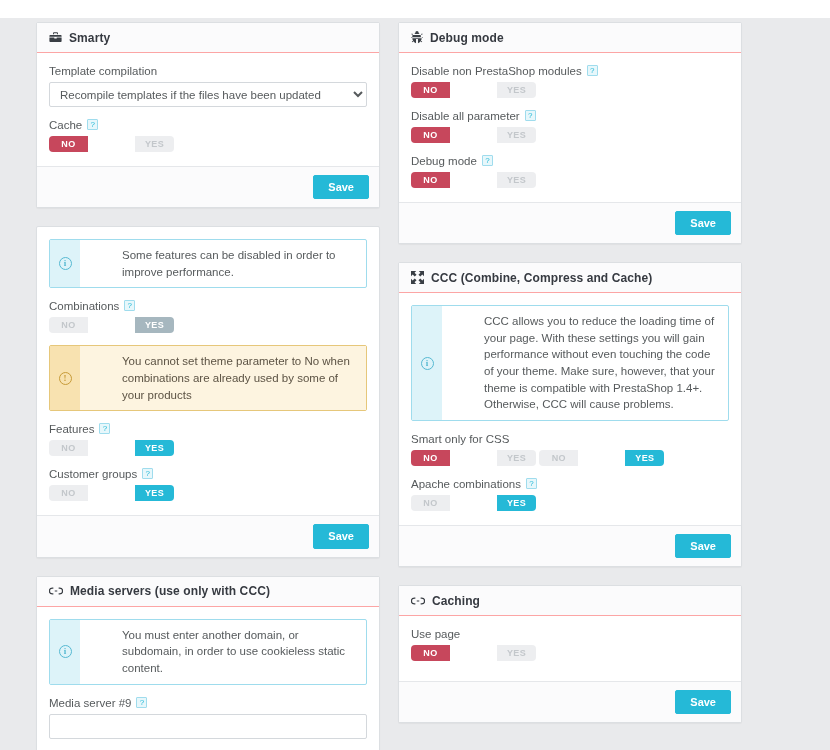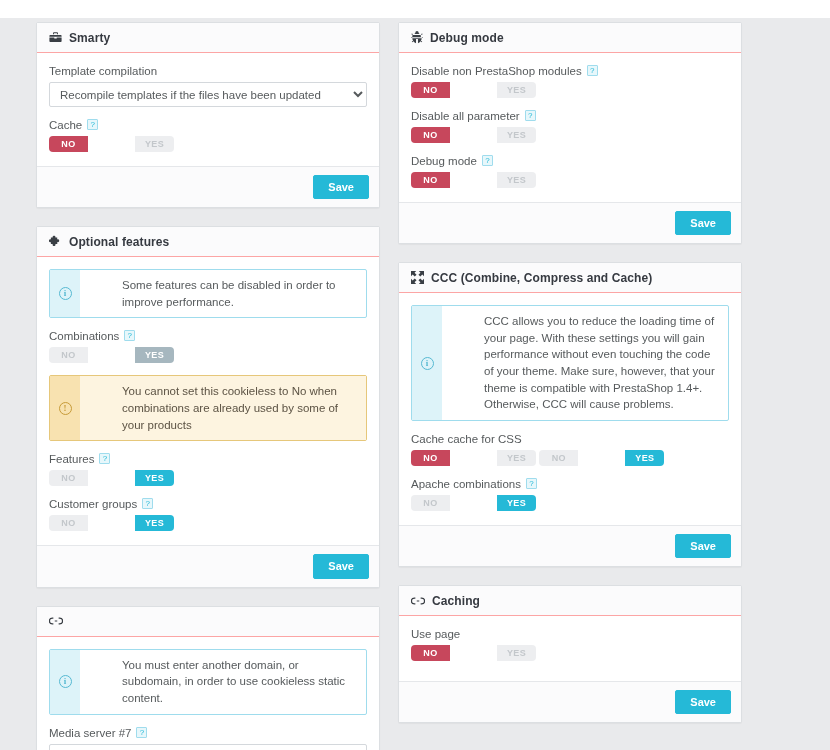--- a/index.html
+++ b/index.html
@@ -178,28 +178,20 @@
           <div class="sw on-no">NO</div>
           <div class="sw">YES</div>
         </div>
       </div>
       <div class="panel-foot">
         <button class="btn-save">Save</button>
       </div>
     </div>
 
     <div class="panel">
-      <div class="panel-head">
-        <span class="hicon">
-          <svg width="13" height="13" viewBox="0 0 16 16">
-              <path fill="currentColor" d="M6.2.8c1 0 1.8.7 1.8 1.6 0 .3-.1.5-.2.7h2.3v2.4c.2-.1.5-.2.8-.2 1 0 1.7.8 1.7 1.8S11.9 8.9 11 8.9c-.3 0-.6-.1-.8-.2v2.4H7.8c.1.2.2.5.2.8 0 .9-.8 1.6-1.8 1.6s-1.8-.7-1.8-1.6c0-.3.1-.6.2-.8H2.3V8.6c-.2.2-.5.3-.8.3-1 0-1.7-.8-1.7-1.8s.7-1.8 1.7-1.8c.3 0 .6.1.8.3V3.1h2.3c-.1-.2-.2-.4-.2-.7C4.4 1.5 5.2.8 6.2.8z"></path>
-            </svg>
-        </span>
-        <span>Optional features</span>
-      </div>
       <div class="panel-body">
         <div class="alert">
           <div class="aicon">
               <span class="ring">i</span>
             </div>
           <div class="atext">Some features can be disabled in order to improve performance.</div>
         </div>
 
         <div class="field-label">
           <span>Combinations</span>
@@ -207,21 +199,21 @@
         </div>
         <div class="switch">
           <div class="sw">NO</div>
           <div class="sw on-yes-muted">YES</div>
         </div>
 
         <div class="alert warn" style="margin-top:12px;">
           <div class="aicon">
               <span class="ring">!</span>
             </div>
-          <div class="atext">You cannot set this cookieless to No when combinations are already used by some of your products</div>
+          <div class="atext">You cannot set theme parameter to No when combinations are already used by some of your products</div>
         </div>
 
         <div class="field-label">
           <span>Features</span>
           <span class="help-badge">?</span>
         </div>
         <div class="switch">
           <div class="sw">NO</div>
           <div class="sw on-yes">YES</div>
         </div>
@@ -240,31 +232,32 @@
       </div>
     </div>
 
     <div class="panel">
       <div class="panel-head">
         <span class="hicon">
           <svg width="14" height="12" viewBox="0 0 18 12">
               <path fill="none" stroke="currentColor" stroke-width="1.6" d="M7.4 6H10.6M5.6 2.2H4.3A3.8 3.8 0 0 0 4.3 9.8h1.3M12.4 2.2h1.3a3.8 3.8 0 0 1 0 7.6h-1.3"></path>
             </svg>
         </span>
+        <span>Media servers (use only with CCC)</span>
       </div>
       <div class="panel-body">
         <div class="alert">
           <div class="aicon">
               <span class="ring">i</span>
             </div>
           <div class="atext">You must enter another domain, or subdomain, in order to use cookieless static content.</div>
         </div>
 
         <div class="field-label">
-          <span>Media server #7</span>
+          <span>Media server #9</span>
           <span class="help-badge">?</span>
         </div>
         <input class="txt" type="text" value="" style="">
 
         
         
 
         
         
       </div>
@@ -327,21 +320,21 @@
       </div>
       <div class="panel-body">
         <div class="alert">
           <div class="aicon">
               <span class="ring">i</span>
             </div>
           <div class="atext">CCC allows you to reduce the loading time of your page. With these settings you will gain performance without even touching the code of your theme. Make sure, however, that your theme is compatible with PrestaShop 1.4+. Otherwise, CCC will cause problems.</div>
         </div>
 
         <div class="field-label">
-          <span>Cache cache for CSS</span>
+          <span>Smart only for CSS</span>
         </div>
         <div class="switch">
           <div class="sw on-no">NO</div>
           <div class="sw">YES</div>
         </div>
 
         <div class="switch">
           <div class="sw">NO</div>
           <div class="sw on-yes">YES</div>
         </div>

